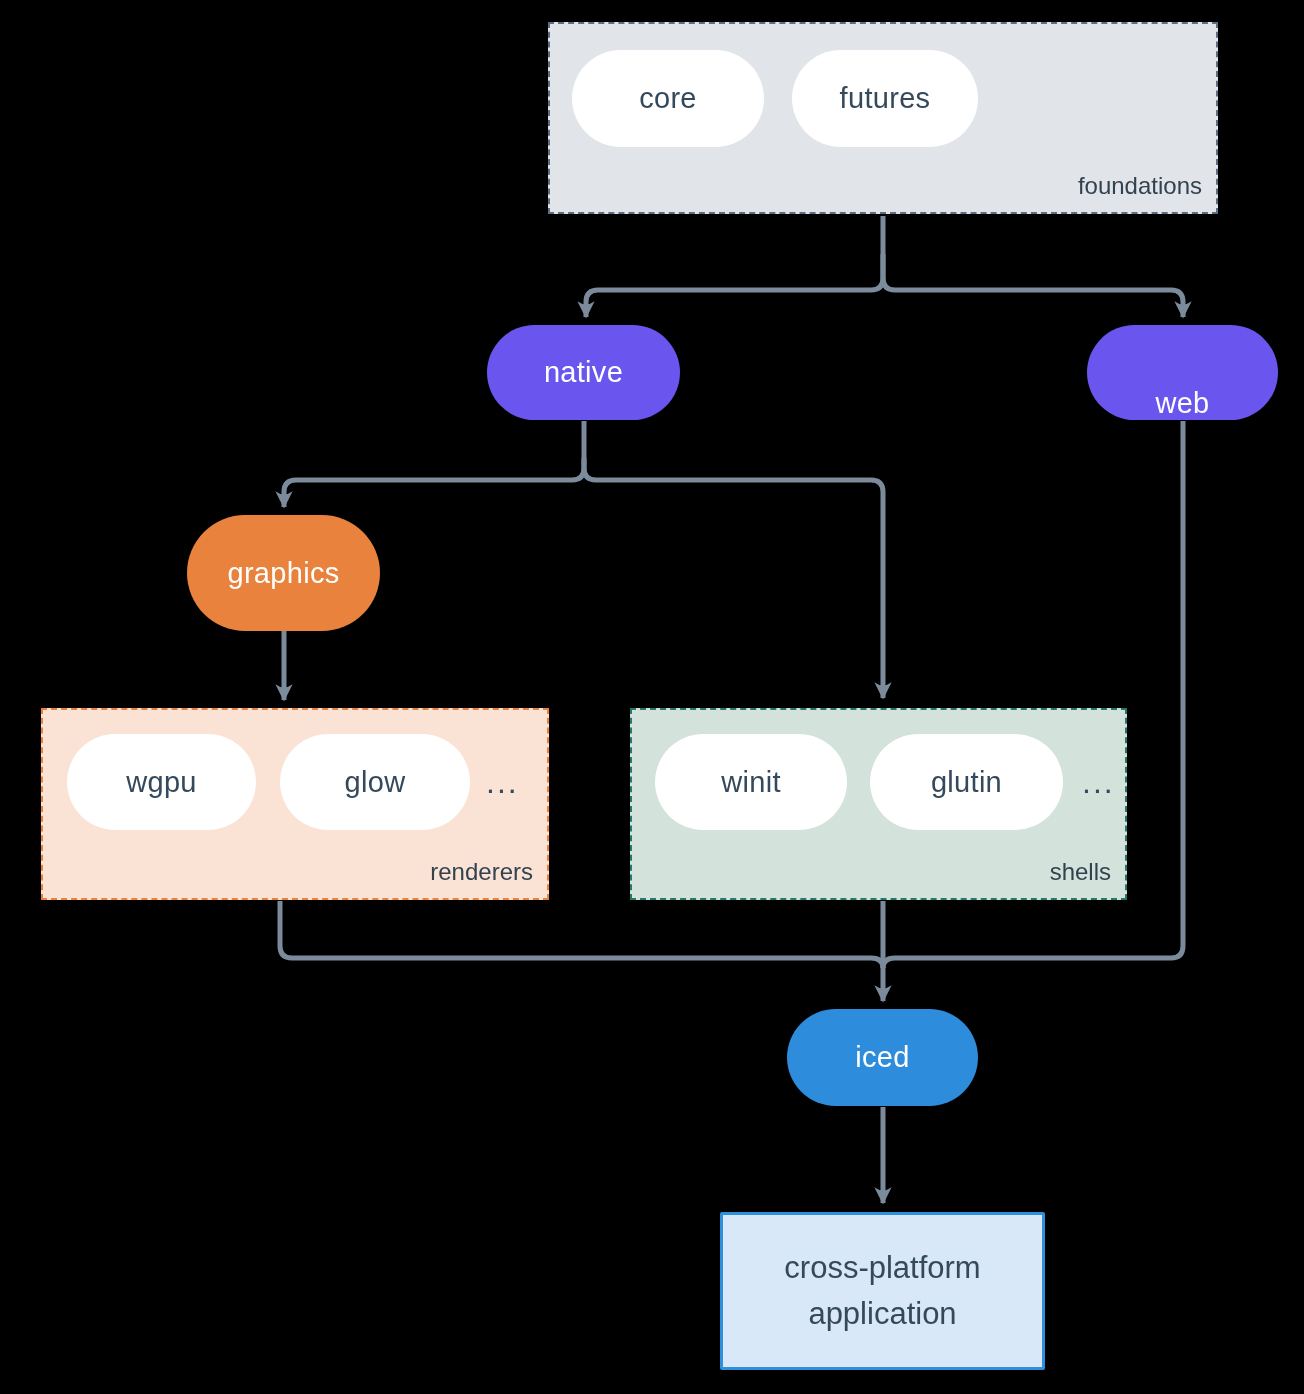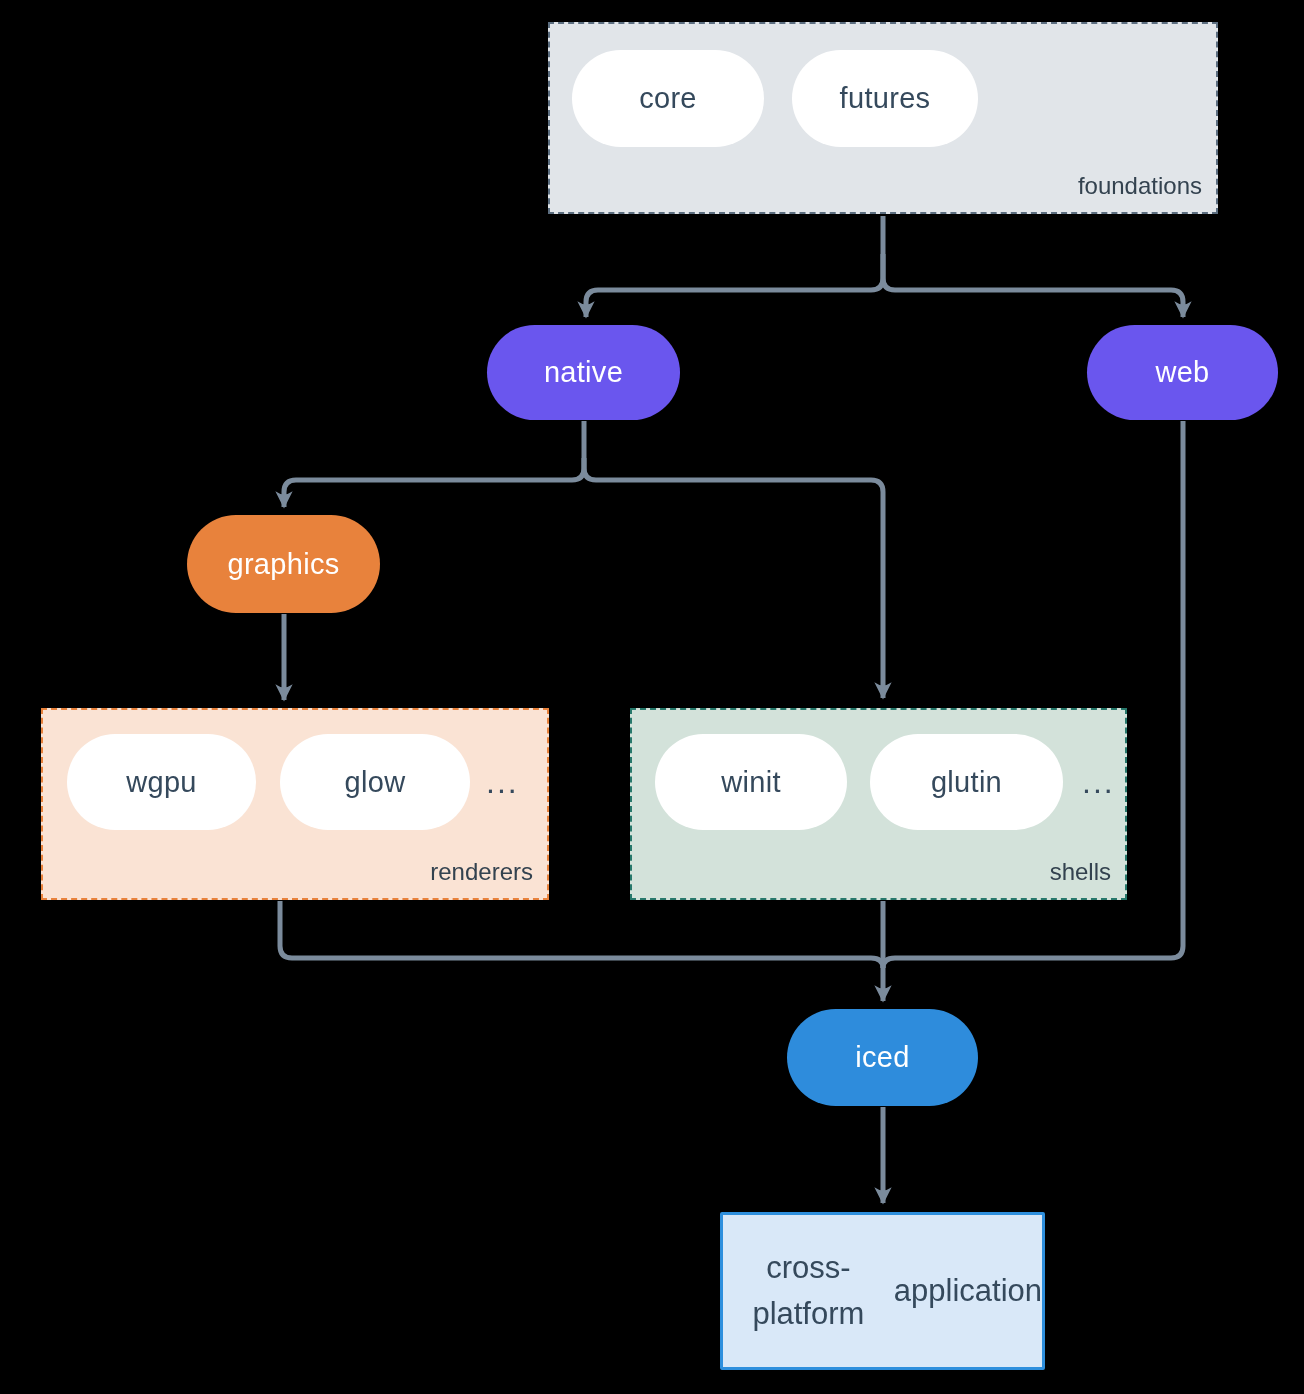--- a/index.html
+++ b/index.html
@@ -30,27 +30,27 @@
   .pill.white{background:#ffffff;color:var(--text-dark);}
   .pill.colored{color:var(--text-light);}
   .group-label{
     position:absolute;right:14px;bottom:12px;font-size:24px;color:var(--label);
   }
   .ellipsis{
     position:absolute;display:flex;align-items:center;
     font-size:32px;color:var(--text-dark);letter-spacing:2px;
   }
   .node-native{left:487px;top:325px;width:193px;height:95px;background:var(--purple);}
-  .node-web{left:1087px;top:325px;width:191px;height:95px;background:var(--purple);}
-  .node-graphics{left:187px;top:515px;width:193px;height:98px;background:var(--orange);}
+  .node-web{left:1087px;top:325px;width:191px;height:95px;background:var(--purple);align-items:flex-end;}
+  .node-graphics{left:187px;top:515px;width:193px;height:116px;background:var(--orange);}
   .node-iced{left:787px;top:1009px;width:191px;height:97px;background:var(--blue);}
   .app-box{
     position:absolute;left:720px;top:1212px;width:325px;height:158px;box-sizing:border-box;
     background:var(--app-fill);border:3px solid var(--app-border);border-radius:2px;
-    display:flex;flex-direction:row;align-items:center;justify-content:center;
+    display:flex;flex-direction:column;align-items:center;justify-content:center;
     color:var(--text-dark);font-size:31px;line-height:46px;text-align:center;
   }
 </style>
 </head>
 <body>
 
 <div class="canvas">
 
   <svg class="edges" viewBox="0 0 1304 1394" xmlns="http://www.w3.org/2000/svg">
     <defs>

